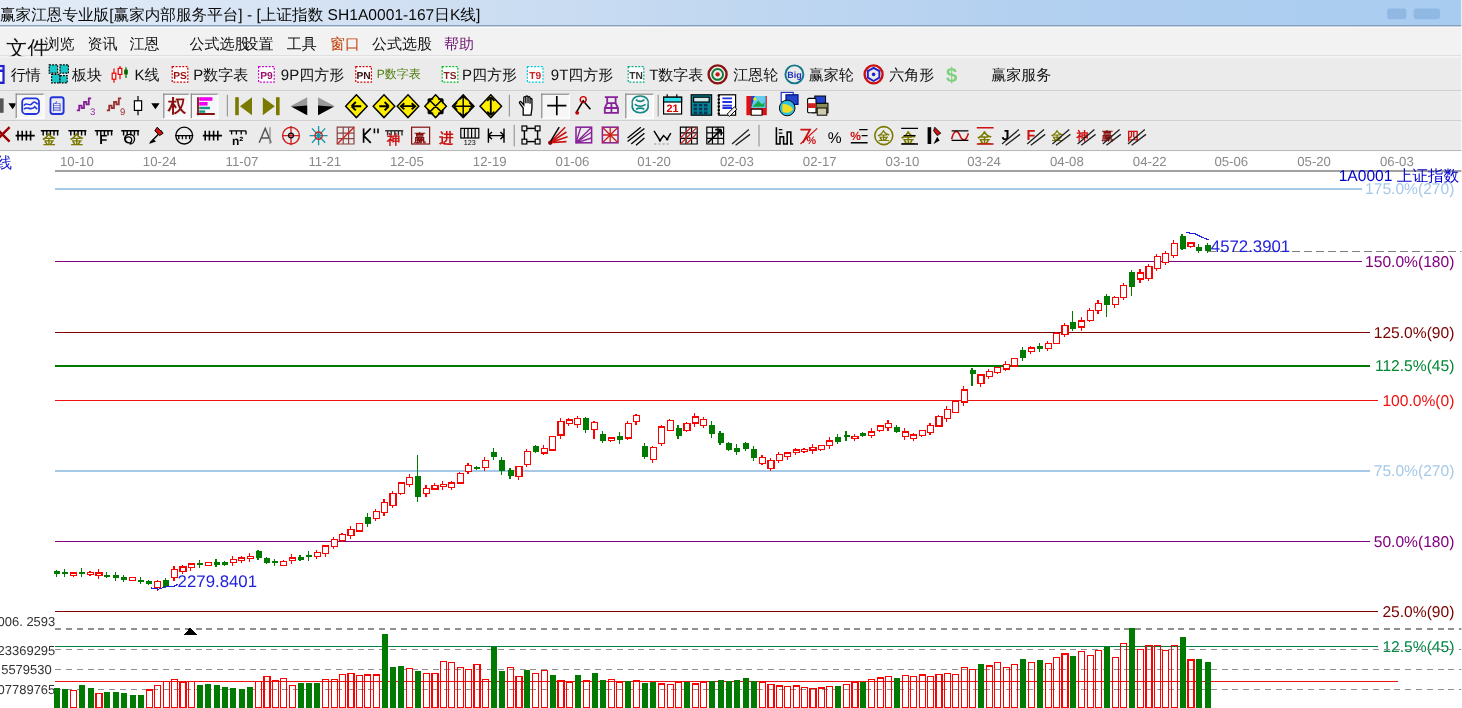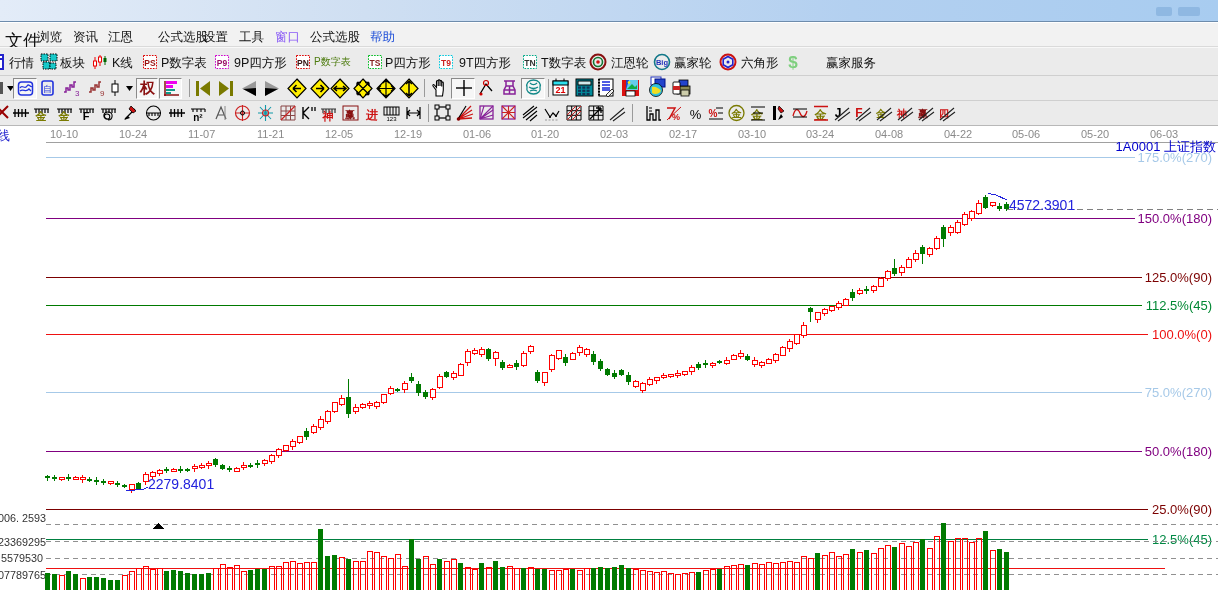--- a/index.html
+++ b/index.html
@@ -1,32 +1,33 @@
 <!DOCTYPE html>
 <html><head><meta charset="utf-8"><style>
 *{margin:0;padding:0;box-sizing:border-box}
 html,body{width:1218px;height:590px;overflow:hidden;font-family:"Liberation Sans",sans-serif;background:#fff}
 #app{position:relative;width:1218px;height:590px;overflow:hidden}
 </style></head>
 <body>
 <div id="app">
 <div style="position:absolute;left:0;top:0;width:1218px;height:22px;background:linear-gradient(90deg,#e3ecf8 0%,#cfdff2 30%,#b3d0f0 70%,#a8ccf0 100%);border-bottom:1px solid #6e8cac"></div>
+    <div style="position:absolute;left:0px;top:3.5px;font-size:13px;color:#0a0a0a;white-space:nowrap">赢家江恩专业版[赢家内部服务平台] - [上证指数  SH1A0001-167日K线]</div>
     <div style="position:absolute;left:1156px;top:7px;width:16px;height:9px;background:#8fb8e2;border-radius:2px"></div>
     <div style="position:absolute;left:1178px;top:7px;width:22px;height:9px;background:#8fb8e2;border-radius:2px"></div>
     <div style="position:absolute;left:0;top:23px;width:1218px;height:24px;background:#f2f2f2;border-bottom:1px solid #dadada"></div>
     <div style="position:absolute;left:5px;top:29px;font-size:18px;color:#111">文件</div>
     <div style="position:absolute;left:37px;top:29px;font-size:12.5px;color:#111">浏览</div>
     <div style="position:absolute;left:73px;top:29px;font-size:12.5px;color:#111">资讯</div>
     <div style="position:absolute;left:108px;top:29px;font-size:12.5px;color:#111">江恩</div>
     <div style="position:absolute;left:158px;top:29px;font-size:12.5px;color:#111">公式选股</div>
     <div style="position:absolute;left:203px;top:29px;font-size:12.5px;color:#111">设置</div>
     <div style="position:absolute;left:239px;top:29px;font-size:12.5px;color:#111">工具</div>
-    <div style="position:absolute;left:275px;top:29px;font-size:12.5px;color:#8b5cf6">窗口</div>
+    <div style="position:absolute;left:275px;top:29px;font-size:12.5px;color:#c2410c">窗口</div>
     <div style="position:absolute;left:310px;top:29px;font-size:12.5px;color:#111">公式选股</div>
-    <div style="position:absolute;left:370px;top:29px;font-size:12.5px;color:#1d4ed8">帮助</div>
+    <div style="position:absolute;left:370px;top:29px;font-size:12.5px;color:#701a75">帮助</div>
     <div style="position:absolute;left:0;top:47px;width:1218px;height:29px;background:#ebebeb;border-top:1px solid #f8f8f8;border-bottom:1px solid #cfcfcf"></div>
     <svg style="position:absolute;left:-12px;top:54px" width="16" height="16">
       <rect x="1" y="1" width="14" height="14" fill="#fff" stroke="#2222cc" stroke-width="2"></rect>
       <line x1="1" y1="5" x2="15" y2="5" stroke="#2222cc" stroke-width="2"></line>
     </svg>
     <svg style="position:absolute;left:40px;top:53px" width="18" height="18">
       <rect x="1" y="1" width="7" height="7" fill="#18c8c8" stroke="#000" stroke-dasharray="1.5,1"></rect>
       <rect x="10" y="1" width="7" height="7" fill="#18c8c8" stroke="#000" stroke-dasharray="1.5,1"></rect>
       <rect x="3" y="9" width="7" height="7" fill="#18c8c8" stroke="#000" stroke-dasharray="1.5,1"></rect>
       <rect x="10" y="10" width="6" height="6" fill="#18c8c8" stroke="#000" stroke-dasharray="1.5,1"></rect>

